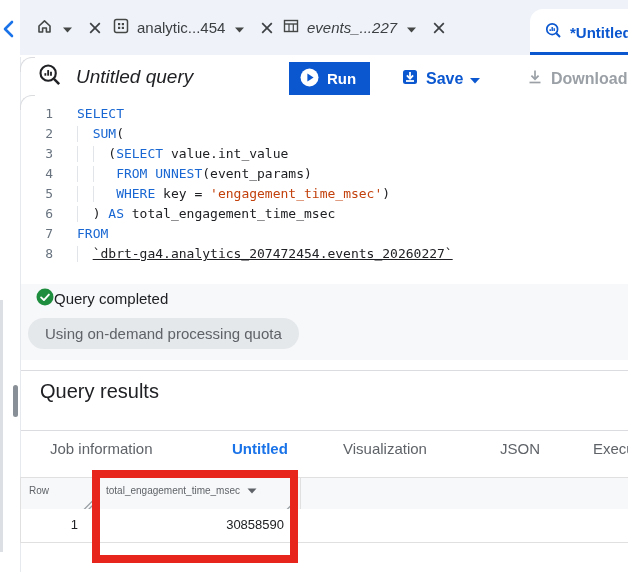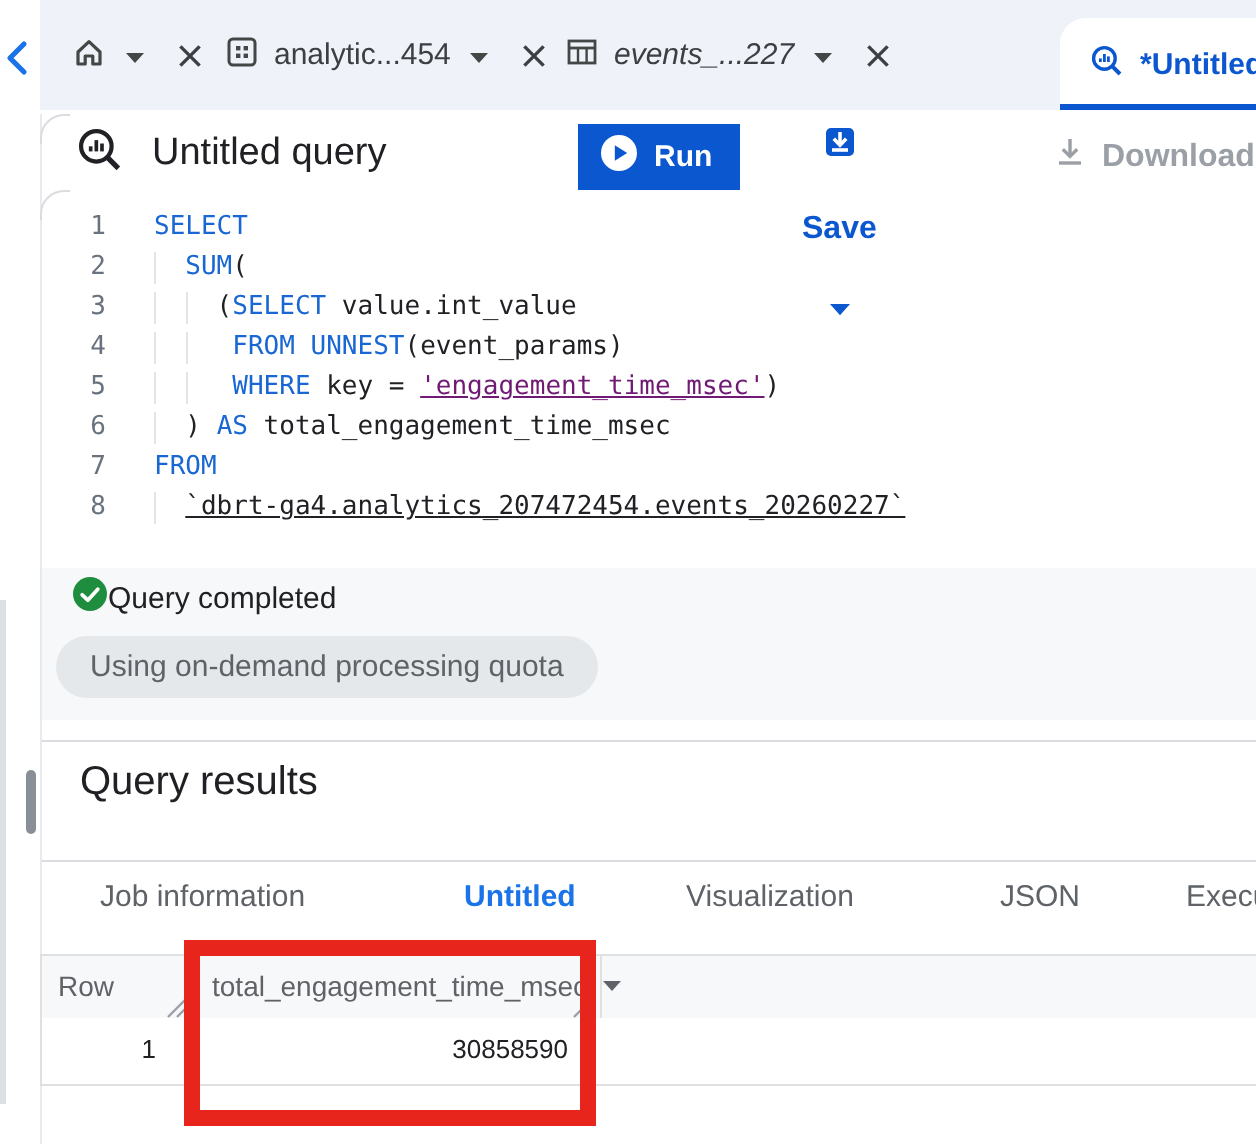--- a/index.html
+++ b/index.html
@@ -18,55 +18,55 @@
   .active-tab{position:absolute;left:530px;top:9px;width:140px;height:46px;background:#ffffff;
     border-radius:13px 13px 0 0;display:flex;align-items:center;gap:8px;padding-left:15px;
     color:#0b57d0;font-weight:bold;font-size:15px;cursor:pointer;box-sizing:border-box;}
   .active-underline{position:absolute;left:530px;top:52px;width:98px;height:3px;background:#0b57d0;}
   
   .content-edge{position:absolute;left:20px;top:57px;height:515px;border-left:1px solid #e6e9ed;}
   .card-arc{position:absolute;left:20px;width:14px;height:14px;border-left:1px solid #dadce0;
     border-top:1px solid #dadce0;border-top-left-radius:12px;}
   
   .toolbar-query-icon{position:absolute;left:38px;top:63px;}
-  .query-title{position:absolute;left:76px;top:66px;font-size:19px;color:#202124;}
+  .query-title{position:absolute;left:76px;top:66px;font-size:19px;color:#202124;font-style:italic;}
   .run-btn{position:absolute;left:289px;top:62px;width:81px;height:33px;background:#0b57d0;
     border:none;border-radius:0;color:#ffffff;display:flex;align-items:center;gap:8px;
     padding:0 0 0 11px;font-size:15px;font-weight:bold;font-family:"Liberation Sans",sans-serif;cursor:pointer;}
   .save-group{position:absolute;left:401px;top:62px;height:33px;display:flex;align-items:center;
-    gap:21px;color:#0b57d0;font-size:16px;font-weight:bold;cursor:pointer;flex-direction:column;}
+    gap:7px;color:#0b57d0;font-size:16px;font-weight:bold;cursor:pointer;}
   .download-group{position:absolute;left:526px;top:62px;height:33px;display:flex;align-items:center;
     gap:7px;color:#9aa0a6;font-size:16px;font-weight:bold;cursor:default;white-space:nowrap;}
   
   .code-area{position:absolute;left:20px;top:104px;width:608px;cursor:text;}
   .code-line{position:relative;height:20px;font-family:"DejaVu Sans Mono",monospace;
     font-size:13px;line-height:20px;white-space:pre;}
   .gutter-num{position:absolute;left:0;top:0;width:33px;text-align:right;color:#68737f;}
   .code-text{position:absolute;left:57px;top:0;color:#202124;}
   .tok-kw{color:#1967d2;}
-  .tok-str{color:#701a75;text-decoration:underline;}
+  .tok-str{color:#c2410c;}
   .tok-link{color:#202124;text-decoration:underline;cursor:pointer;}
   .indent-guide{position:absolute;top:2px;width:1px;height:16px;background:#e1e4e9;}
   
   .status-strip{position:absolute;left:21px;top:284px;width:607px;height:76px;background:#f7f8fa;}
   .status-row{position:absolute;left:36px;top:288px;display:flex;align-items:center;gap:0;
     font-size:15px;color:#202124;}
   .quota-chip{position:absolute;left:28px;top:318px;height:31px;border-radius:16px;background:#e5e8eb;
     display:inline-flex;align-items:center;padding:0 17px;font-size:15px;color:#5f6368;white-space:nowrap;}
   .divider{position:absolute;left:21px;width:607px;border-top:1px solid #dadce0;}
   
   .results-heading{position:absolute;left:40px;top:380px;font-size:20px;color:#202124;}
   .results-tab{position:absolute;top:440px;font-size:15px;color:#5f6368;cursor:pointer;white-space:nowrap;}
   .results-tab.active{color:#1a73e8;font-weight:bold;}
   
   .tbl-header{position:absolute;left:21px;top:477px;width:607px;height:31px;background:#f7f8f9;
     border-top:1px solid #e0e0e0;border-bottom:1px solid #e0e0e0;box-sizing:content-box;}
   .tbl-left-border{position:absolute;left:20px;top:477px;height:66px;border-left:1px solid #e0e0e0;}
   .col-divider{position:absolute;top:477px;height:33px;width:1px;background:#e0e0e0;}
-  .hdr-cell{position:absolute;top:485px;font-size:14px;color:#5f6368;white-space:nowrap;display:flex;
+  .hdr-cell{position:absolute;top:485px;font-size:10px;color:#5f6368;white-space:nowrap;display:flex;
     align-items:center;gap:7px;cursor:pointer;}
   .resize-handle{position:absolute;top:496px;cursor:col-resize;}
   .tbl-row{position:absolute;left:21px;top:509px;width:607px;height:33px;background:#ffffff;
     border-bottom:1px solid #e0e0e0;box-sizing:content-box;}
   .row-divider{position:absolute;left:96px;top:509px;height:33px;width:1px;background:#e9e9e9;}
   .cell{position:absolute;top:517px;font-size:13px;color:#202124;text-align:right;}
   
   .red-box{position:absolute;left:92px;top:470px;width:206px;height:93px;border:8px solid #e7251c;
     box-sizing:border-box;z-index:60;pointer-events:none;}
   .left-track{position:absolute;left:0;top:300px;width:3px;height:252px;background:#dcdfe3;}

